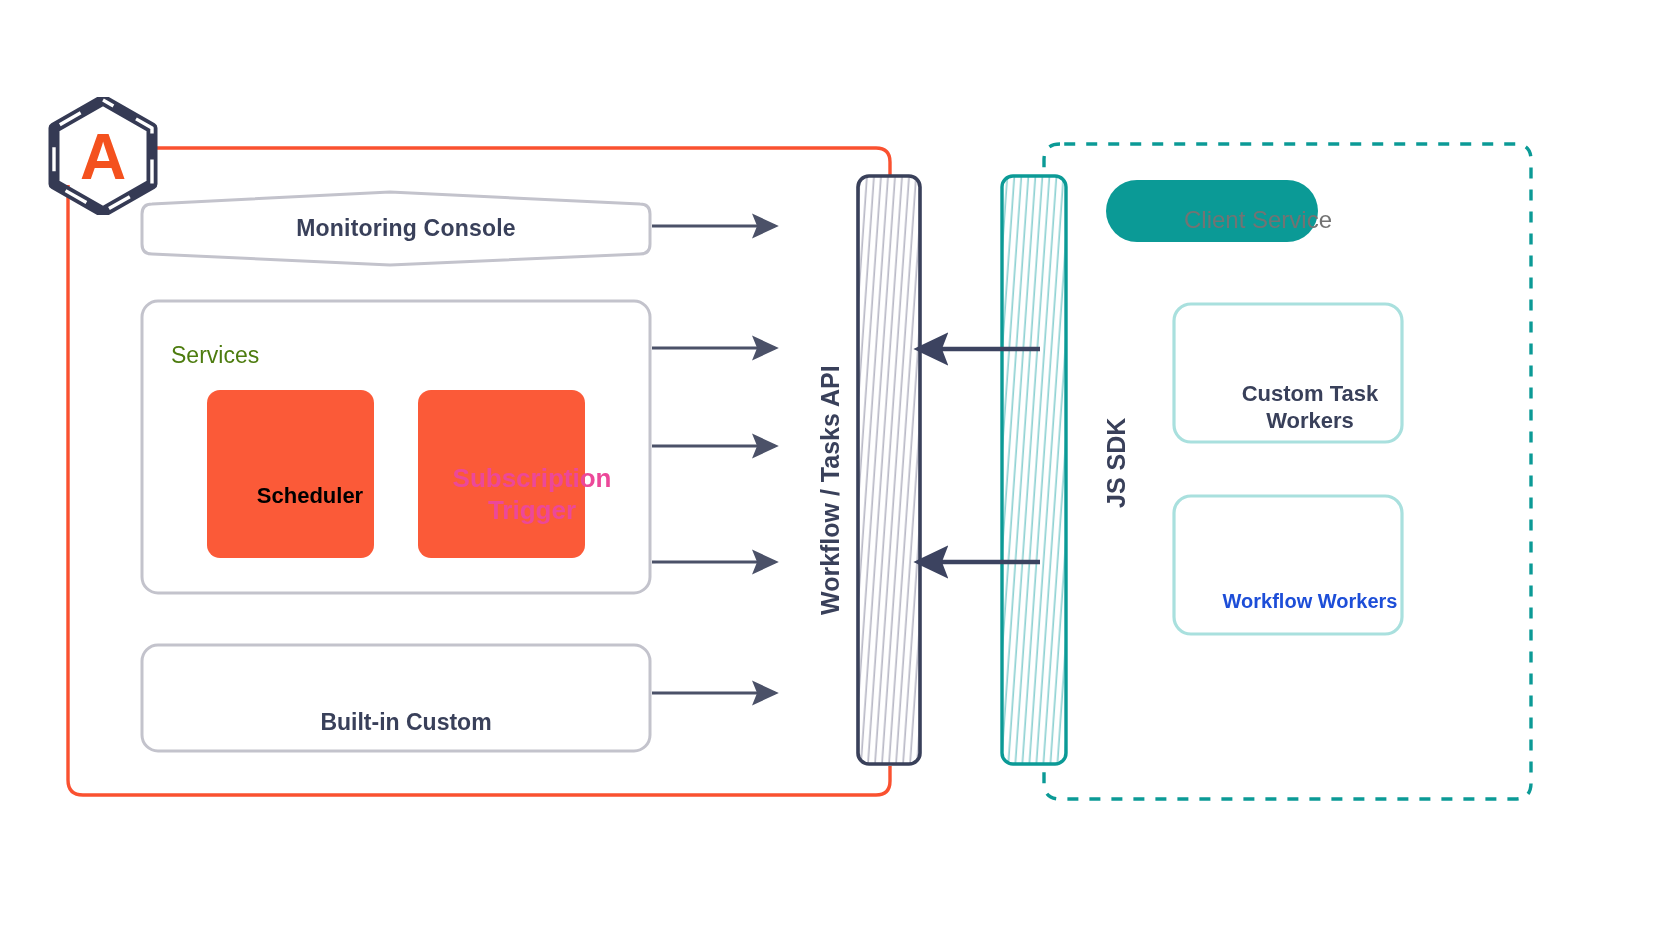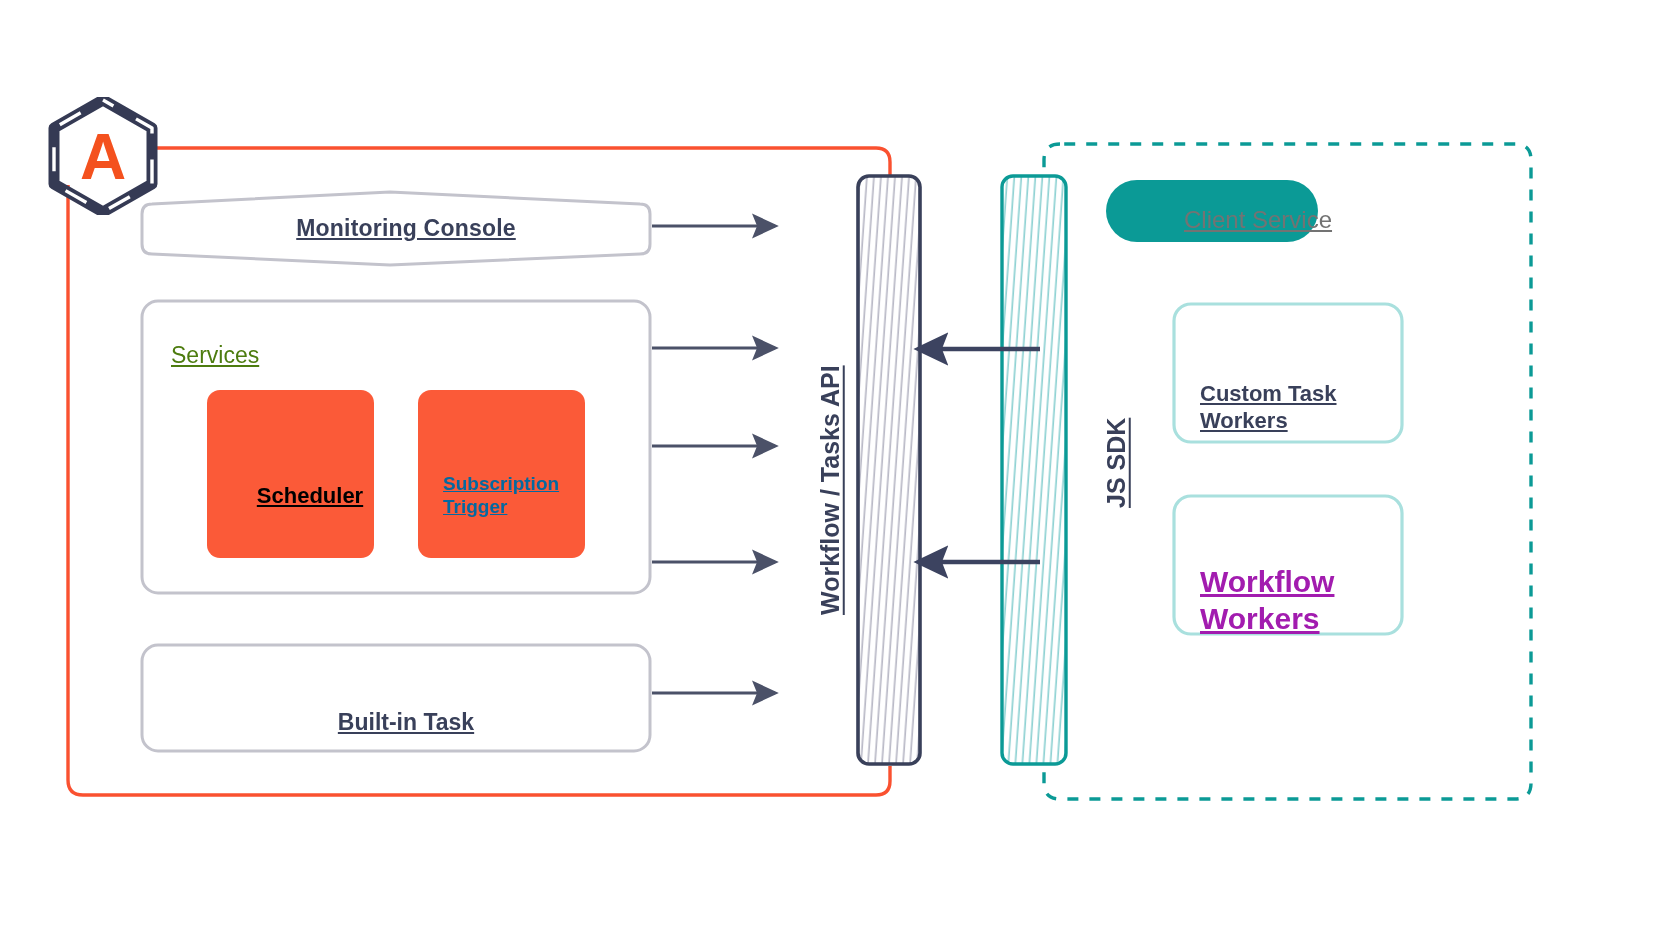--- a/index.html
+++ b/index.html
@@ -28,44 +28,43 @@
     height: 943px;
     pointer-events: none;
   }
 
   
   .lbl {
     position: absolute;
     display: flex;
     align-items: center;
     justify-content: center;
-    text-align: left;
+    text-align: center;
     line-height: 1.22;
     color: #3c4257;
     box-sizing: border-box;
-    text-decoration: underline;
   }
 
   .monitoring-text {
     left: 150px; top: 198px; width: 512px; height: 60px;
     font-size: 23px; font-weight: bold; letter-spacing: .2px;
     color: #39405a;
   }
   .services-text {
     left: 171px; top: 340px; width: 200px; height: 30px;
     justify-content: flex-start;
     font-size: 23px; font-weight: normal; color: #4d7c0f;
   }
   .scheduler-text {
     left: 220px; top: 476px; width: 180px; height: 40px;
     font-size: 22px; font-weight: bold; color: #000000;
   }
   .subtrigger-text {
     left: 443px; top: 460px; width: 178px; height: 70px;
-    font-size: 19px; font-weight: bold; color: #0369a1;
+    font-size: 26px; font-weight: bold; color: #ec4899;
   }
   .builtin-text {
     left: 150px; top: 702px; width: 512px; height: 40px;
     font-size: 23px; font-weight: bold; color: #39405a;
   }
 
   .api-text {
     left: 812px; top: 330px; width: 36px; height: 320px;
     font-size: 25px; font-weight: bold; color: #39405a;
     writing-mode: vertical-rl;
@@ -83,21 +82,21 @@
   .client-service-text {
     left: 1133px; top: 200px; width: 250px; height: 40px;
     font-size: 24px; font-weight: normal; color: #737373;
   }
   .custom-task-text {
     left: 1200px; top: 375px; width: 220px; height: 66px;
     font-size: 22px; font-weight: bold; color: #39405a;
   }
   .workflow-workers-text {
     left: 1200px; top: 568px; width: 220px; height: 66px;
-    font-size: 30px; font-weight: bold; color: #a21caf;
+    font-size: 20px; font-weight: bold; color: #1d4ed8;
   }
 
   .logo-wrap {
     position: absolute;
     left: 48px; top: 97px;
     width: 110px; height: 118px;
   }
 </style>
 </head>
 <body>
@@ -180,21 +179,21 @@
   </div>
 
   <div class="lbl monitoring-text">Monitoring Console</div>
 
   <div class="lbl services-text">Services</div>
 
   <div class="lbl scheduler-text">Scheduler</div>
 
   <div class="lbl subtrigger-text">Subscription Trigger</div>
 
-  <div class="lbl builtin-text">Built-in Task</div>
+  <div class="lbl builtin-text">Built-in Custom</div>
 
   <div class="lbl api-text">Workflow / Tasks API</div>
 
   <div class="lbl sdk-text">JS SDK</div>
 
   <div class="lbl client-service-text">Client Service</div>
 
   <div class="lbl custom-task-text">Custom Task Workers</div>
 
   <div class="lbl workflow-workers-text">Workflow Workers</div>

